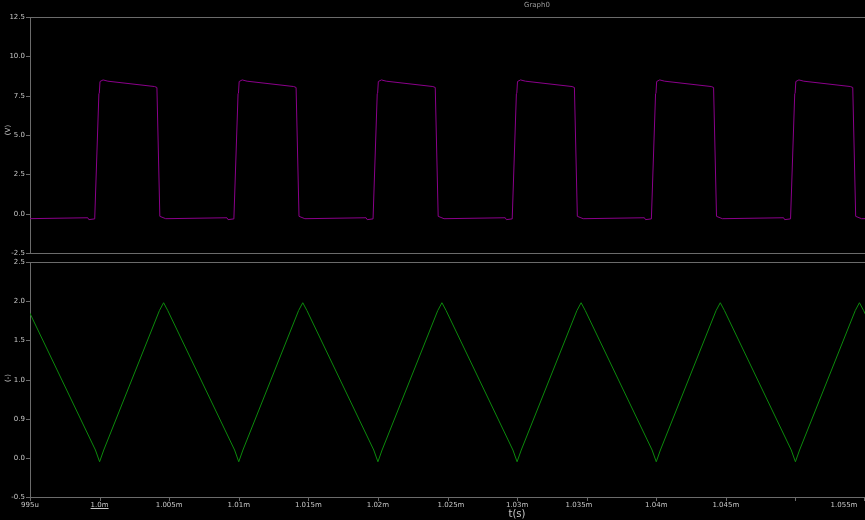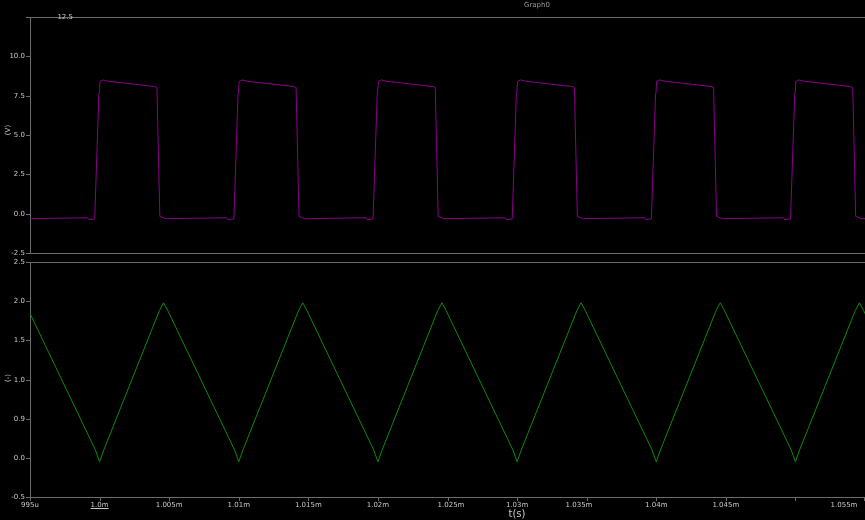--- a/index.html
+++ b/index.html
@@ -115,21 +115,21 @@
   <svg class="trace" id="trace-top" width="835" height="236" viewBox="0 0 835 236">
     <polyline id="poly-top" fill="none" stroke-width="1" points="-81.41,200.76 -80.30,202.65 -74.45,201.86 -74.45,201.86 -70.28,76.78 -69.86,76.15 -69.17,64.51 -66.10,62.93 -61.23,64.19 -14.61,69.54 -12.25,70.49 -9.32,199.34 -3.48,201.70 57.75,200.76 58.87,202.65 64.71,201.86 64.71,201.86 68.89,76.78 69.31,76.15 70.00,64.51 73.06,62.93 77.93,64.19 124.55,69.54 126.92,70.49 129.84,199.34 135.69,201.70 196.92,200.76 198.03,202.65 203.88,201.86 203.88,201.86 208.05,76.78 208.47,76.15 209.17,64.51 212.23,62.93 217.10,64.19 263.72,69.54 266.09,70.49 269.01,199.34 274.85,201.70 336.09,200.76 337.20,202.65 343.05,201.86 343.05,201.86 347.22,76.78 347.64,76.15 348.33,64.51 351.40,62.93 356.27,64.19 402.89,69.54 405.25,70.49 408.18,199.34 414.02,201.70 475.25,200.76 476.37,202.65 482.21,201.86 482.21,201.86 486.39,76.78 486.81,76.15 487.50,64.51 490.56,62.93 495.43,64.19 542.05,69.54 544.42,70.49 547.34,199.34 553.19,201.70 614.42,200.76 615.53,202.65 621.38,201.86 621.38,201.86 625.55,76.78 625.97,76.15 626.67,64.51 629.73,62.93 634.60,64.19 681.22,69.54 683.59,70.49 686.51,199.34 692.35,201.70 753.59,200.76 754.70,202.65 760.55,201.86 760.55,201.86 764.72,76.78 765.14,76.15 765.83,64.51 768.90,62.93 773.77,64.19 820.39,69.54 822.75,70.49 825.68,199.34 831.52,201.70 892.75,200.76 893.87,202.65 899.71,201.86 899.71,201.86 903.89,76.78 904.31,76.15 905.00,64.51 908.06,62.93 912.93,64.19" stroke="#8B008B"></polyline>
   </svg>
 
   <svg class="trace" id="trace-bottom" width="835" height="235" viewBox="0 0 835 235">
     <polyline id="poly-bottom" fill="none" stroke-width="1" points="-73.76,188.00 -69.58,199.75 -69.58,199.75 -65.41,188.00 -9.74,48.57 -5.57,40.73 -1.39,48.57 65.41,188.00 69.58,199.75 69.58,199.75 73.76,188.00 129.42,48.57 133.60,40.73 137.77,48.57 204.58,188.00 208.75,199.75 208.75,199.75 212.92,188.00 268.59,48.57 272.77,40.73 276.94,48.57 343.74,188.00 347.92,199.75 347.92,199.75 352.09,188.00 407.76,48.57 411.93,40.73 416.11,48.57 482.91,188.00 487.08,199.75 487.08,199.75 491.26,188.00 546.92,48.57 551.10,40.73 555.28,48.57 622.08,188.00 626.25,199.75 626.25,199.75 630.42,188.00 686.09,48.57 690.27,40.73 694.44,48.57 761.24,188.00 765.42,199.75 765.42,199.75 769.59,188.00 825.26,48.57 829.43,40.73 833.61,48.57 900.41,188.00 904.58,199.75 904.58,199.75 908.76,188.00" stroke="#0C8A0C"></polyline>
   </svg>
 
   <div id="ticks-layer">
       <div class="ytick-mark" style="top: 17px;"></div>
-      <div class="ytick-label" style="top: 13px; padding-left: 48px;">12.5</div>
+      <div class="ytick-label" style="top: 13px;">12.5</div>
       <div class="ytick-mark" style="top: 56px;"></div>
       <div class="ytick-label" style="top: 52px;">10.0</div>
       <div class="ytick-mark" style="top: 96px;"></div>
       <div class="ytick-label" style="top: 92px;">7.5</div>
       <div class="ytick-mark" style="top: 135px;"></div>
       <div class="ytick-label" style="top: 131px;">5.0</div>
       <div class="ytick-mark" style="top: 174px;"></div>
       <div class="ytick-label" style="top: 170px;">2.5</div>
       <div class="ytick-mark" style="top: 214px;"></div>
       <div class="ytick-label" style="top: 210px;">0.0</div>

